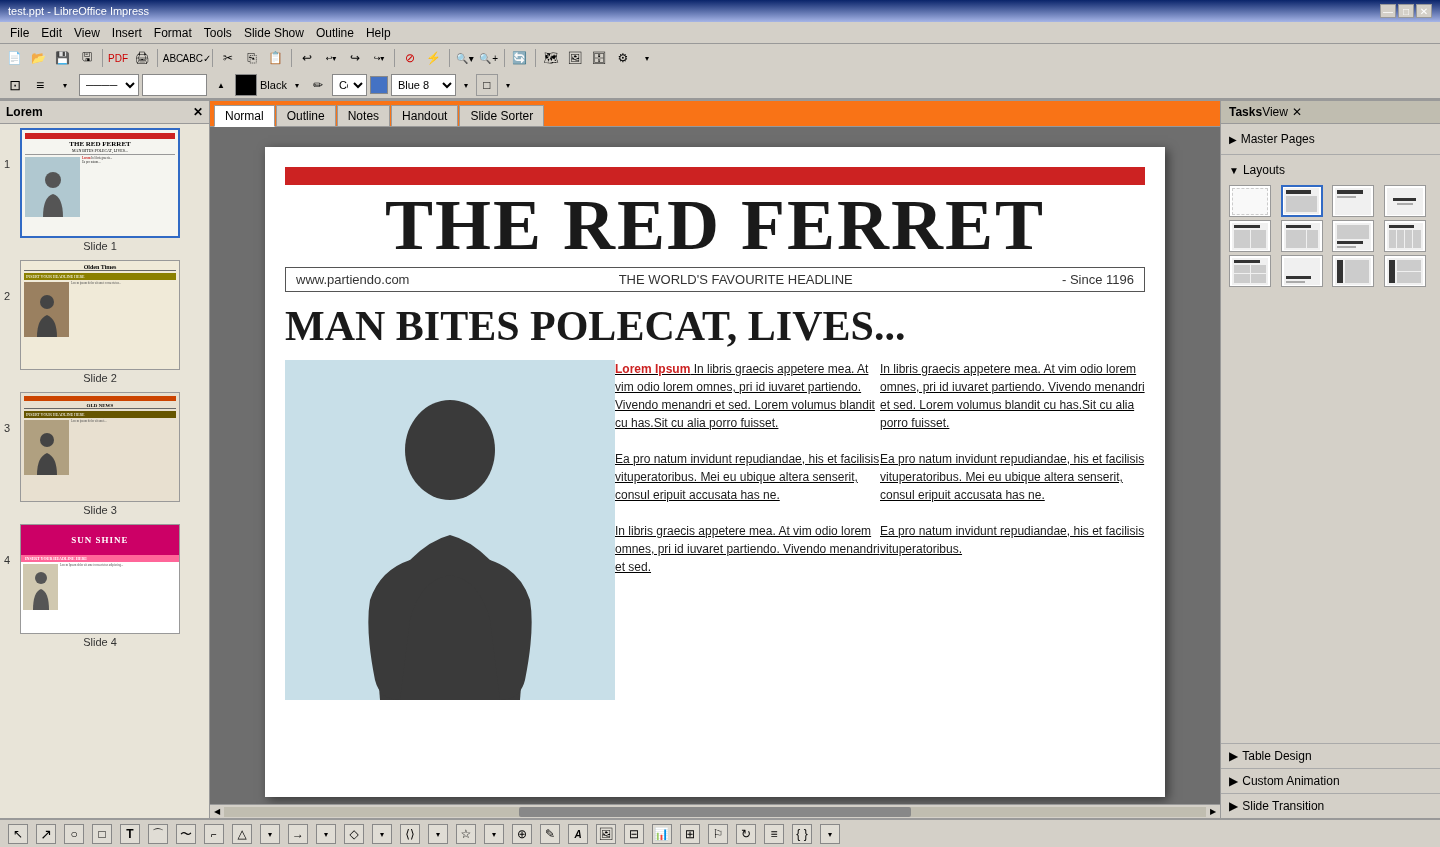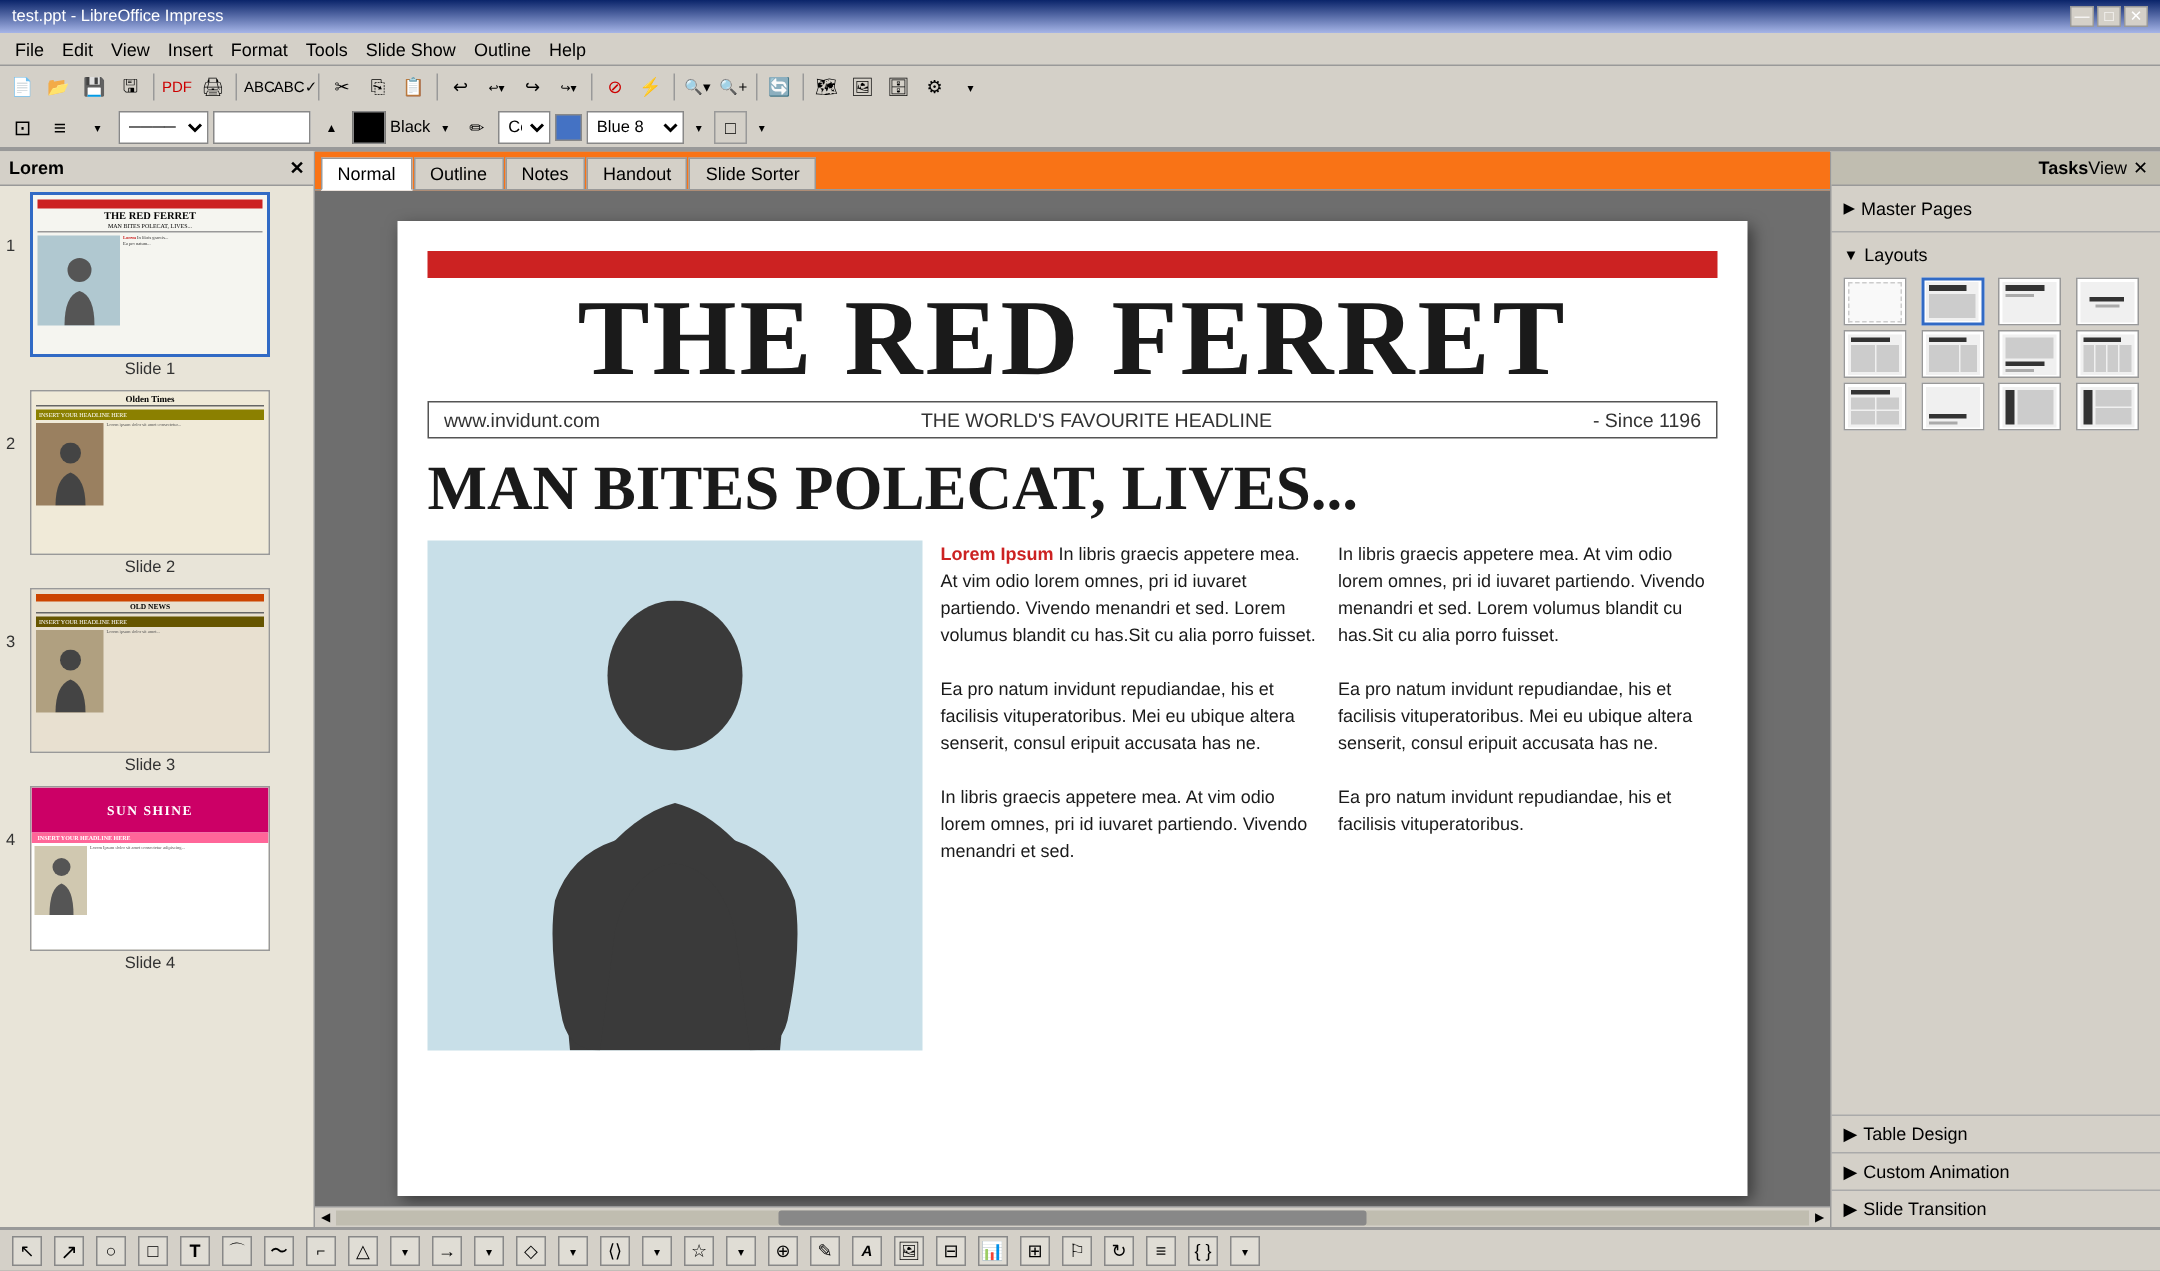--- a/index.html
+++ b/index.html
@@ -224,21 +224,21 @@
     }
     .headline {
       font-size: 42px;
       font-weight: 900;
       color: #1a1a1a;
       font-family: 'Times New Roman', Times, serif;
       margin-bottom: 10px;
     }
     .article-body {
       display: flex;
-      gap: 12px;
+      text-decoration: underline;
     }
     .article-image {
       width: 330px;
       height: 340px;
       background: #c8dfe8;
       flex-shrink: 0;
       display: flex;
       align-items: flex-end;
       justify-content: center;
       overflow: hidden;
@@ -259,21 +259,21 @@
     
     #right-panel {
       width: 220px;
       background: #d4d0c8;
       border-left: 1px solid #999;
       display: flex;
       flex-direction: column;
     }
     #right-panel-header {
       display: flex;
-      justify-content: flex-end;
+      justify-content: flex-start;
       align-items: center;
       padding: 4px 8px;
       background: #c0bdb0;
       border-bottom: 1px solid #999;
     }
     .panel-section {
       padding: 4px 8px;
       border-bottom: 1px solid #aaa;
     }
     .panel-section-header {
@@ -546,21 +546,21 @@
     </div>
 
     <div id="slide-canvas-area">
       <div id="slide-canvas">
 
         <div class="red-bar"></div>
 
         <div class="newspaper-title">THE RED FERRET</div>
 
         <div class="newspaper-subheader">
-          <span>www.invidunt.com</span>
+          <span>www.partiendo.com</span>
           <span>THE WORLD'S FAVOURITE HEADLINE</span>
           <span>- Since 1196</span>
         </div>
 
         <div class="headline">MAN BITES POLECAT, LIVES...</div>
 
         <div class="article-body">
 
           <div class="article-image">
             <svg class="silhouette" viewBox="0 0 180 300">

